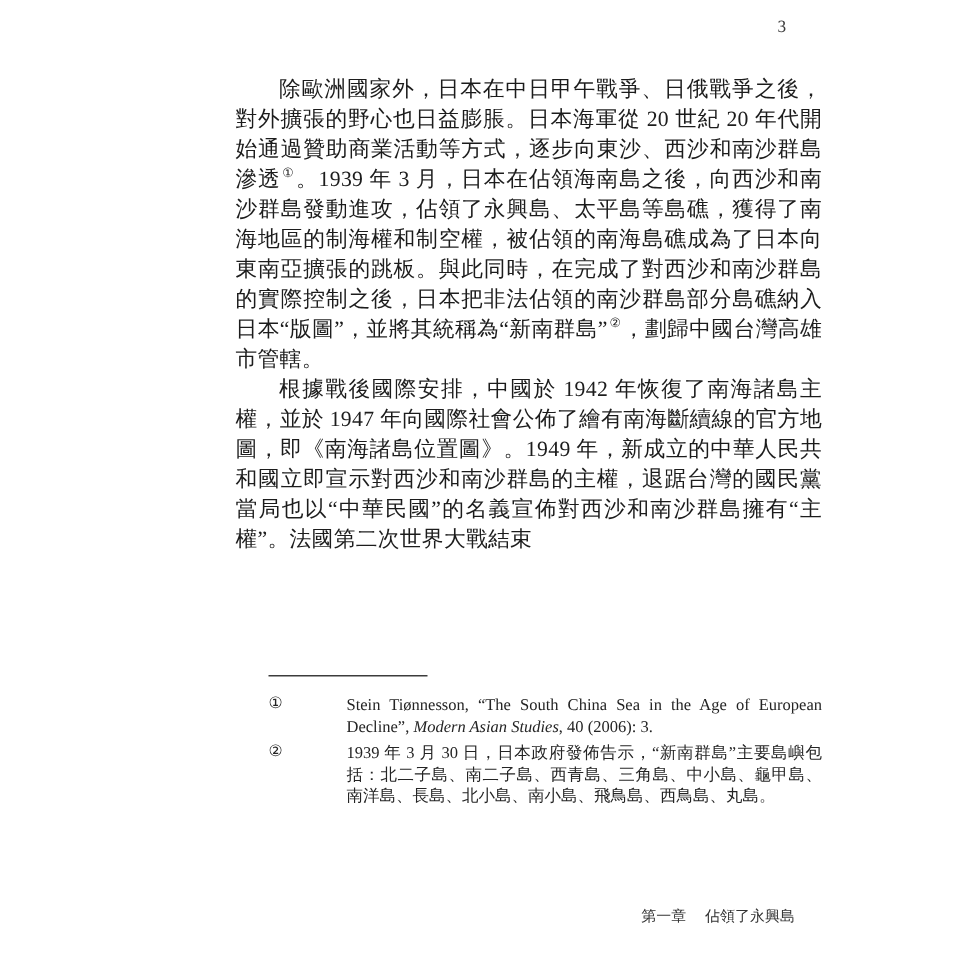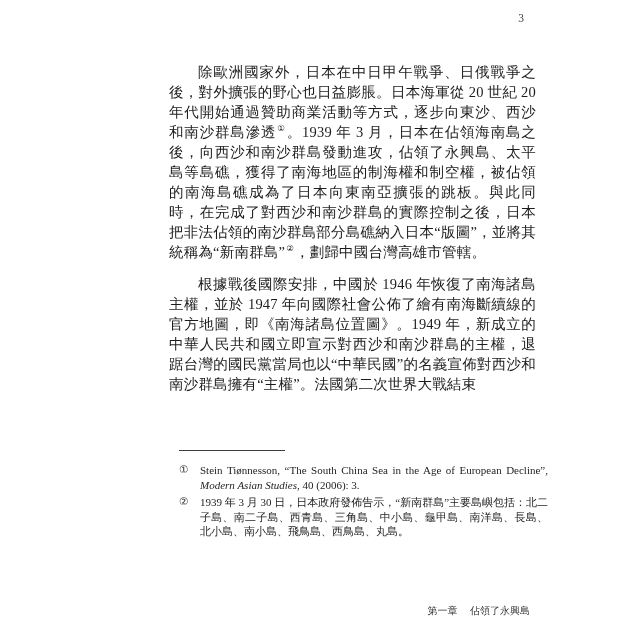--- a/index.html
+++ b/index.html
@@ -23,21 +23,21 @@
     font-size: 11.5px;
     color: #3a3a3a;
   }
   .body-text {
     position: absolute;
     left: 157px;
     top: 50px;
     width: 391px;
   }
   .body-text p {
-    margin: 12px;
+    margin: 0;
     font-size: 14.5px;
     line-height: 20px;
     text-align: justify;
     text-indent: 2em;
     color: #1c1c1c;
     letter-spacing: 0.2px;
   }
   .body-text p.para-gap {
     margin-top: 7px;
   }
@@ -68,20 +68,21 @@
     line-height: 14.5px;
     color: #242424;
   }
   .fn-marker {
     flex: 0 0 21px;
     font-size: 10.5px;
   }
   .fn-text {
     flex: 1;
     text-align: justify;
+    margin-left: 31px;
   }
   .page-footer {
     position: absolute;
     top: 604px;
     right: 110px;
     font-size: 10px;
     color: #333333;
     white-space: nowrap;
   }
   .page-footer .chapter {
@@ -91,21 +92,21 @@
 </style>
 </head>
 <body>
 
 <div class="page">
 
   <div class="page-number">3</div>
 
   <div class="body-text">
     <p><span>除歐洲國家外，日本在中日甲午戰爭、日俄戰爭之後，對外擴張的野心也日益膨脹。日本海軍從 20 世紀 20 年代開始通過贊助商業活動等方式，逐步向東沙、西沙和南沙群島滲透</span><sup>①</sup><span>。1939 年 3 月，日本在佔領海南島之後，向西沙和南沙群島發動進攻，佔領了永興島、太平島等島礁，獲得了南海地區的制海權和制空權，被佔領的南海島礁成為了日本向東南亞擴張的跳板。與此同時，在完成了對西沙和南沙群島的實際控制之後，日本把非法佔領的南沙群島部分島礁納入日本“版圖”，並將其統稱為“新南群島”</span><sup>②</sup><span>，劃歸中國台灣高雄市管轄。</span></p>
-    <p><span>根據戰後國際安排，中國於 1946 年恢復了南海諸島主權，並於 1947 年向國際社會公佈了繪有南海斷續線的官方地圖，即《南海諸島位置圖》。1949 年，新成立的中華人民共和國立即宣示對西沙和南沙群島的主權，退踞台灣的國民黨當局也以“中華民國”的名義宣佈對西沙和南沙群島擁有“主權”。法國第二次世界大戰結束</span></p>
+    <p><span>根據戰後國際安排，中國於 1942 年恢復了南海諸島主權，並於 1947 年向國際社會公佈了繪有南海斷續線的官方地圖，即《南海諸島位置圖》。1949 年，新成立的中華人民共和國立即宣示對西沙和南沙群島的主權，退踞台灣的國民黨當局也以“中華民國”的名義宣佈對西沙和南沙群島擁有“主權”。法國第二次世界大戰結束</span></p>
   </div>
 
   <div class="footnotes">
     <hr class="fn-rule">
     <div class="footnote">
       <span class="fn-marker">①</span>
       <span class="fn-text"><span>Stein Tiønnesson, “The South China Sea in the Age of European Decline”, </span><span style="font-style: italic;">Modern Asian Studies</span><span>, 40 (2006): 3.</span></span>
     </div>
     <div class="footnote">
       <span class="fn-marker">②</span>

